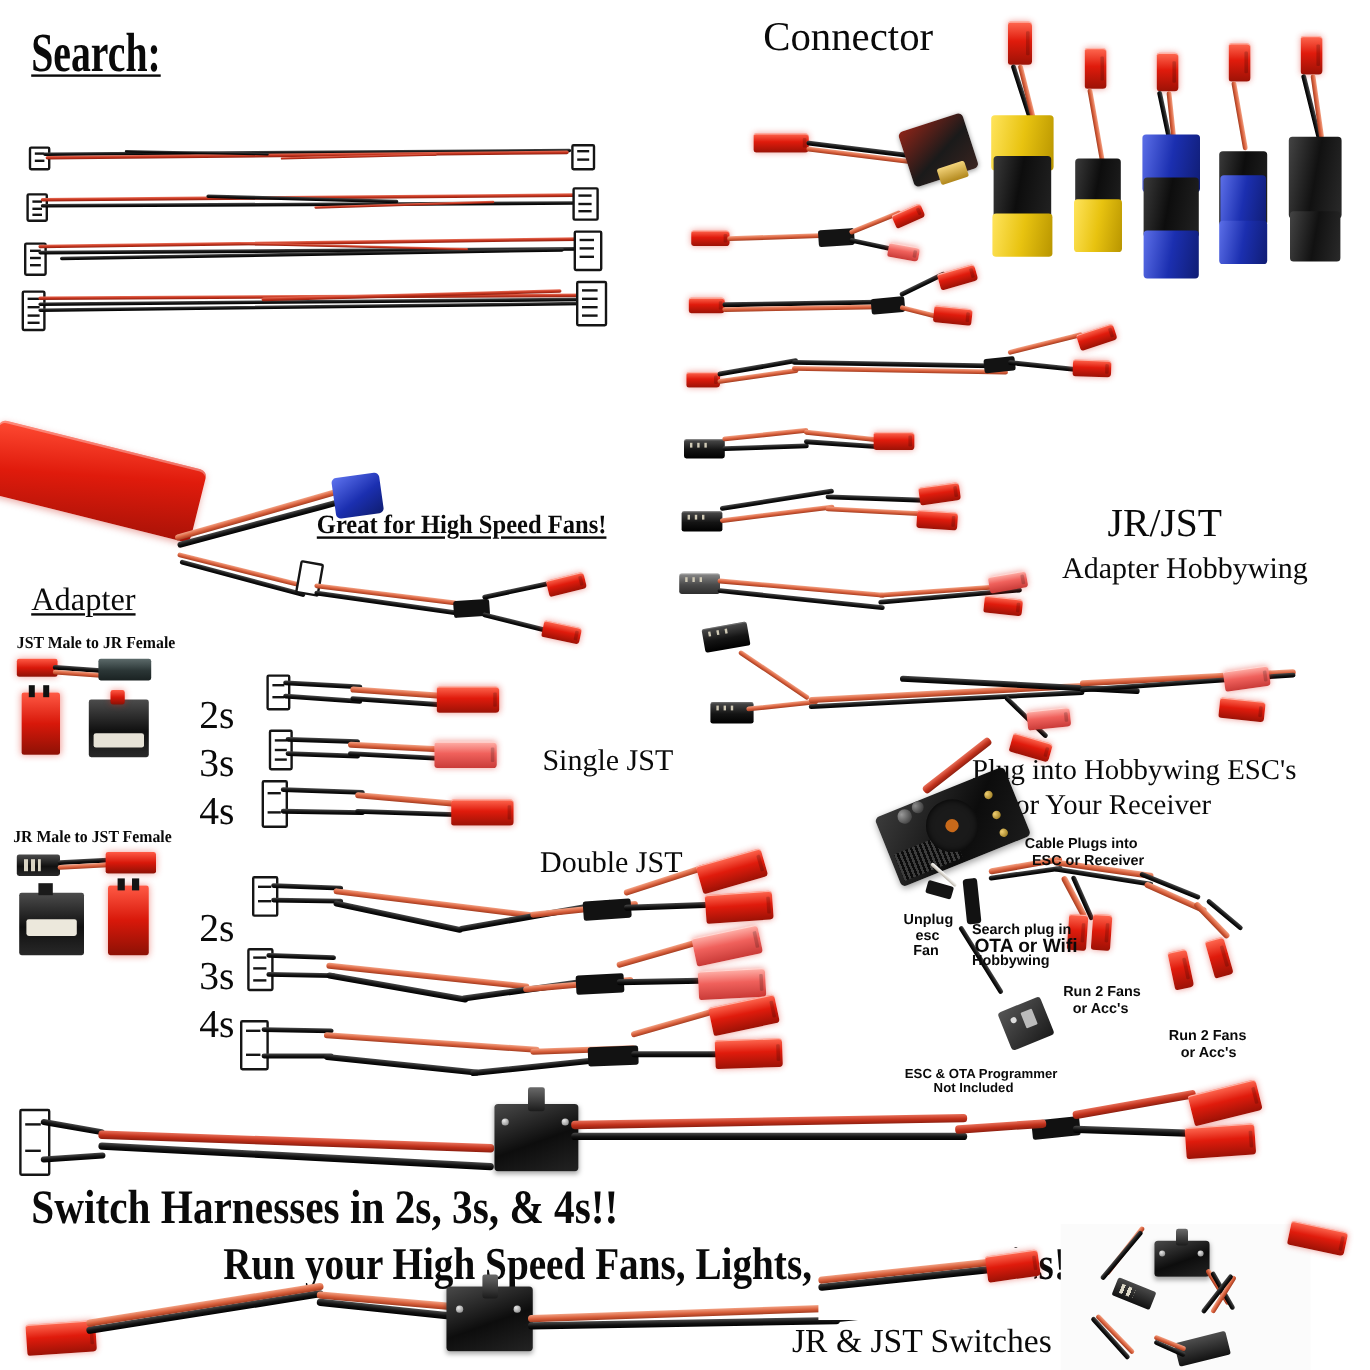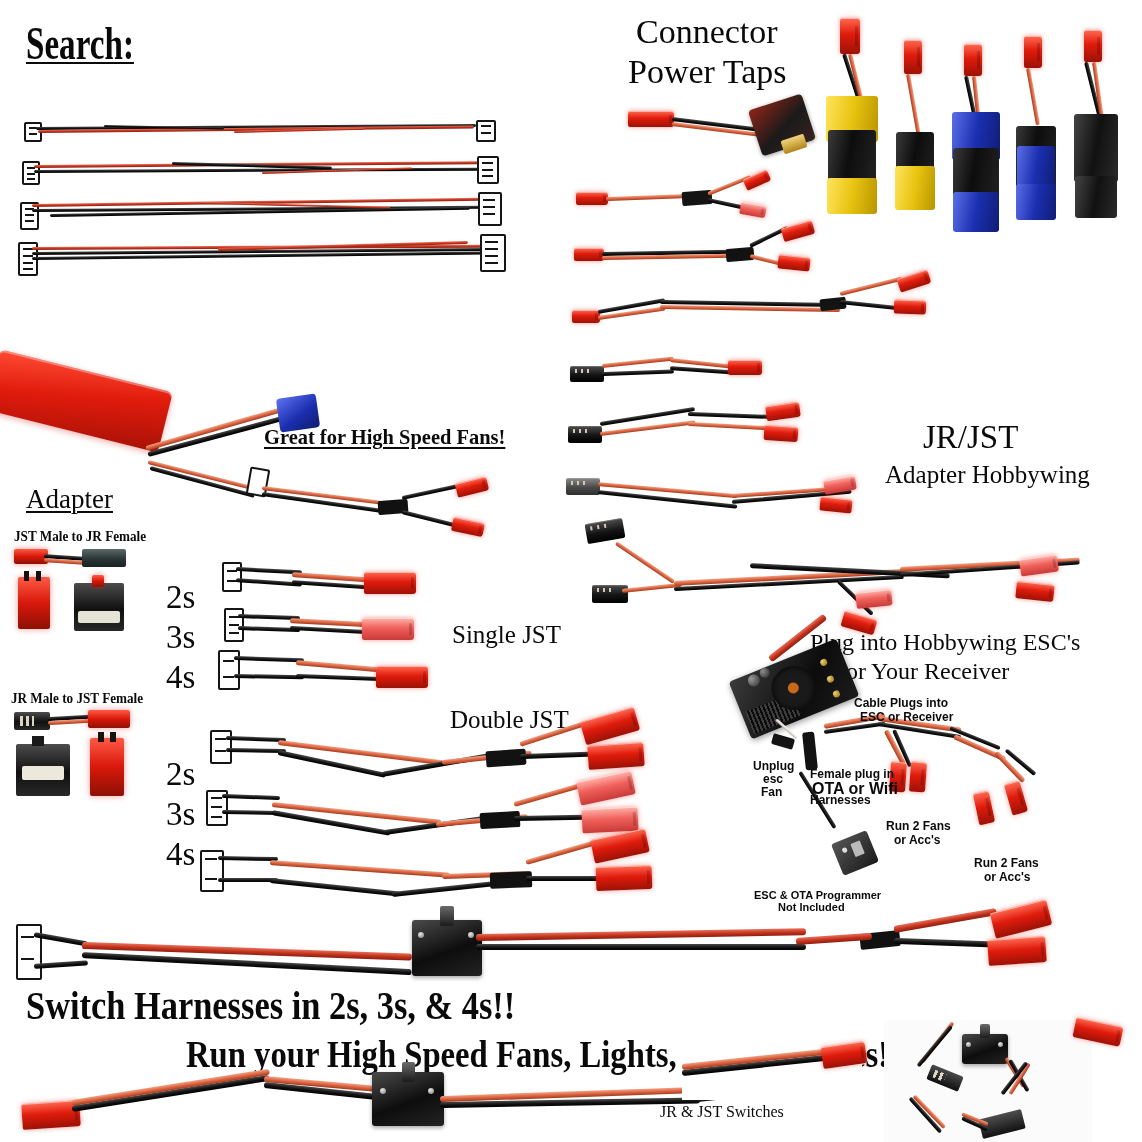--- a/index.html
+++ b/index.html
@@ -148,21 +148,20 @@
       <div class="balconn" style="left:462px;top:-6px;width:22px;height:34px;">
           <i style="top:5px"></i>
           <i style="top:12px"></i>
           <i style="top:19px"></i>
           <i style="top:26px"></i>
         </div>
     </div>
   </div>
 
   <div class="txt serif" style="left:636px;top:14px;font-size:34px;">Connector</div>
-  <div class="txt serif" style="left:628px;top:54px;font-size:34px;">Power Taps</div>
 
   <div class="abs" style="left:628px;top:95px;width:190px;height:75px;">
     <div class="jst" style="left:0;top:16px;width:46px;height:16px;"></div>
     <div class="wire w-blk" style="left:44px;top:22px;width:96px;height:4px;transform:rotate(7deg);"></div>
     <div class="wire w-orn" style="left:44px;top:27px;width:96px;height:4px;transform:rotate(7deg);"></div>
     <div class="abs" style="left:126px;top:6px;width:56px;height:48px;border-radius:4px;transform:rotate(-18deg);
                 background:linear-gradient(150deg,#8e2418,#1a1a1a 55%,#3a2420);box-shadow:0 1px 4px rgba(0,0,0,.4);"></div>
     <div class="abs" style="left:154px;top:42px;width:24px;height:14px;border-radius:2px;transform:rotate(-18deg);
                 background:linear-gradient(180deg,#f3d37a,#b0861a);"></div>
   </div>
@@ -518,23 +517,23 @@
   <div class="abs" style="left:854px;top:697px;">
     <div class="txt sans" style="left:0;top:0;font-size:12px;font-weight:600;">Cable Plugs into</div>
     <div class="txt sans" style="left:6px;top:14px;font-size:12px;font-weight:600;">ESC or Receiver</div>
   </div>
   <div class="abs" style="left:753px;top:760px;">
     <div class="txt sans" style="left:0;top:0;font-size:12px;font-weight:600;">Unplug</div>
     <div class="txt sans" style="left:10px;top:13px;font-size:12px;font-weight:600;">esc</div>
     <div class="txt sans" style="left:8px;top:26px;font-size:12px;font-weight:600;">Fan</div>
   </div>
   <div class="abs" style="left:810px;top:768px;">
-    <div class="txt sans" style="left:0;top:0;font-size:12px;font-weight:600;">Female plug in</div>
+    <div class="txt sans" style="left:0;top:0;font-size:12px;font-weight:600;">Search plug in</div>
     <div class="txt sans" style="left:2px;top:13px;font-size:16px;font-weight:600;">OTA or Wifi</div>
-    <div class="txt sans" style="left:0;top:26px;font-size:12px;font-weight:600;">Harnesses</div>
+    <div class="txt sans" style="left:0;top:26px;font-size:12px;font-weight:600;">Hobbywing</div>
   </div>
   <div class="abs" style="left:886px;top:820px;">
     <div class="txt sans" style="left:0;top:0;font-size:12px;font-weight:600;">Run 2 Fans</div>
     <div class="txt sans" style="left:8px;top:14px;font-size:12px;font-weight:600;">or Acc's</div>
   </div>
   <div class="abs" style="left:974px;top:857px;">
     <div class="txt sans" style="left:0;top:0;font-size:12px;font-weight:600;">Run 2 Fans</div>
     <div class="txt sans" style="left:10px;top:14px;font-size:12px;font-weight:600;">or Acc's</div>
   </div>
   <div class="abs" style="left:754px;top:890px;">
@@ -583,21 +582,21 @@
     <div class="wire w-orn" style="left:430px;top:26px;width:260px;height:6px;transform:rotate(-2deg);"></div>
     <div class="wire w-blk" style="left:430px;top:32px;width:260px;height:6px;transform:rotate(-1deg);"></div>
     <div class="abs" style="left:682px;top:10px;width:46px;height:20px;background:linear-gradient(180deg,#4a4a4a,#111);border-radius:2px;transform:rotate(-6deg);"></div>
   </div>
 
   <div class="photo" style="left:682px;top:1040px;width:180px;height:60px;">
     <div class="wire w-blk" style="left:0px;top:30px;width:170px;height:6px;transform:rotate(-6deg);"></div>
     <div class="wire w-orn" style="left:0px;top:24px;width:170px;height:6px;transform:rotate(-6deg);"></div>
     <div class="jst" style="left:140px;top:4px;width:44px;height:22px;transform:rotate(-8deg);"></div>
   </div>
-  <div class="txt serif" style="left:660px;top:1104px;font-size:16px;">JR &amp; JST Switches</div>
+  <div class="txt serif" style="left:660px;top:1104px;font-size:28px;">JR &amp; JST Switches</div>
 
   <div class="photo" style="left:884px;top:1020px;width:208px;height:122px;background:#fbfbfb;">
     <div class="swbody" style="left:78px;top:14px;width:46px;height:30px;">
       <div class="swlever" style="left:18px;top:-10px;width:10px;height:14px;"></div>
       <div class="swscrew" style="left:4px;top:8px;width:5px;height:5px;"></div>
       <div class="swscrew" style="left:36px;top:8px;width:5px;height:5px;"></div>
     </div>
     <div class="wire w-orn" style="left:38px;top:40px;width:50px;height:4px;transform:rotate(-52deg);"></div>
     <div class="wire w-blk" style="left:34px;top:44px;width:52px;height:4px;transform:rotate(-50deg);"></div>
     <div class="wire w-orn" style="left:30px;top:74px;width:44px;height:4px;transform:rotate(46deg);"></div>

